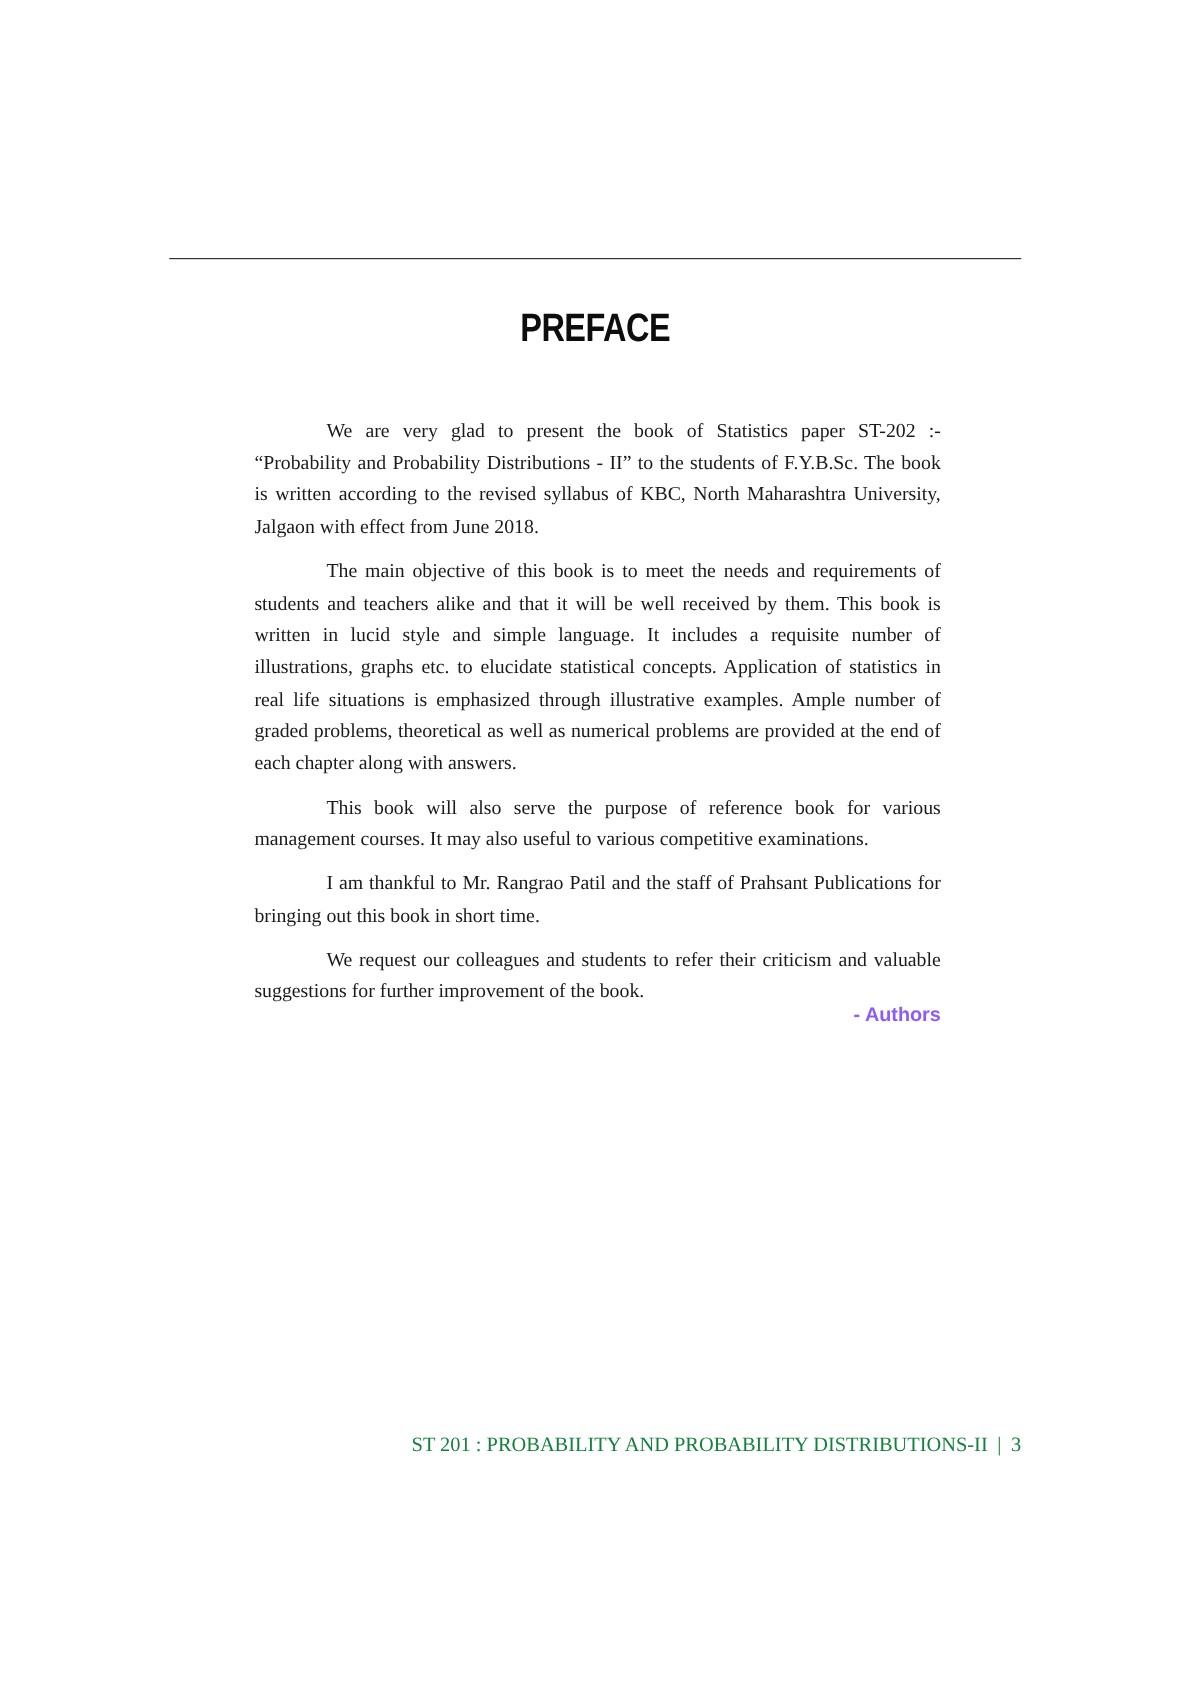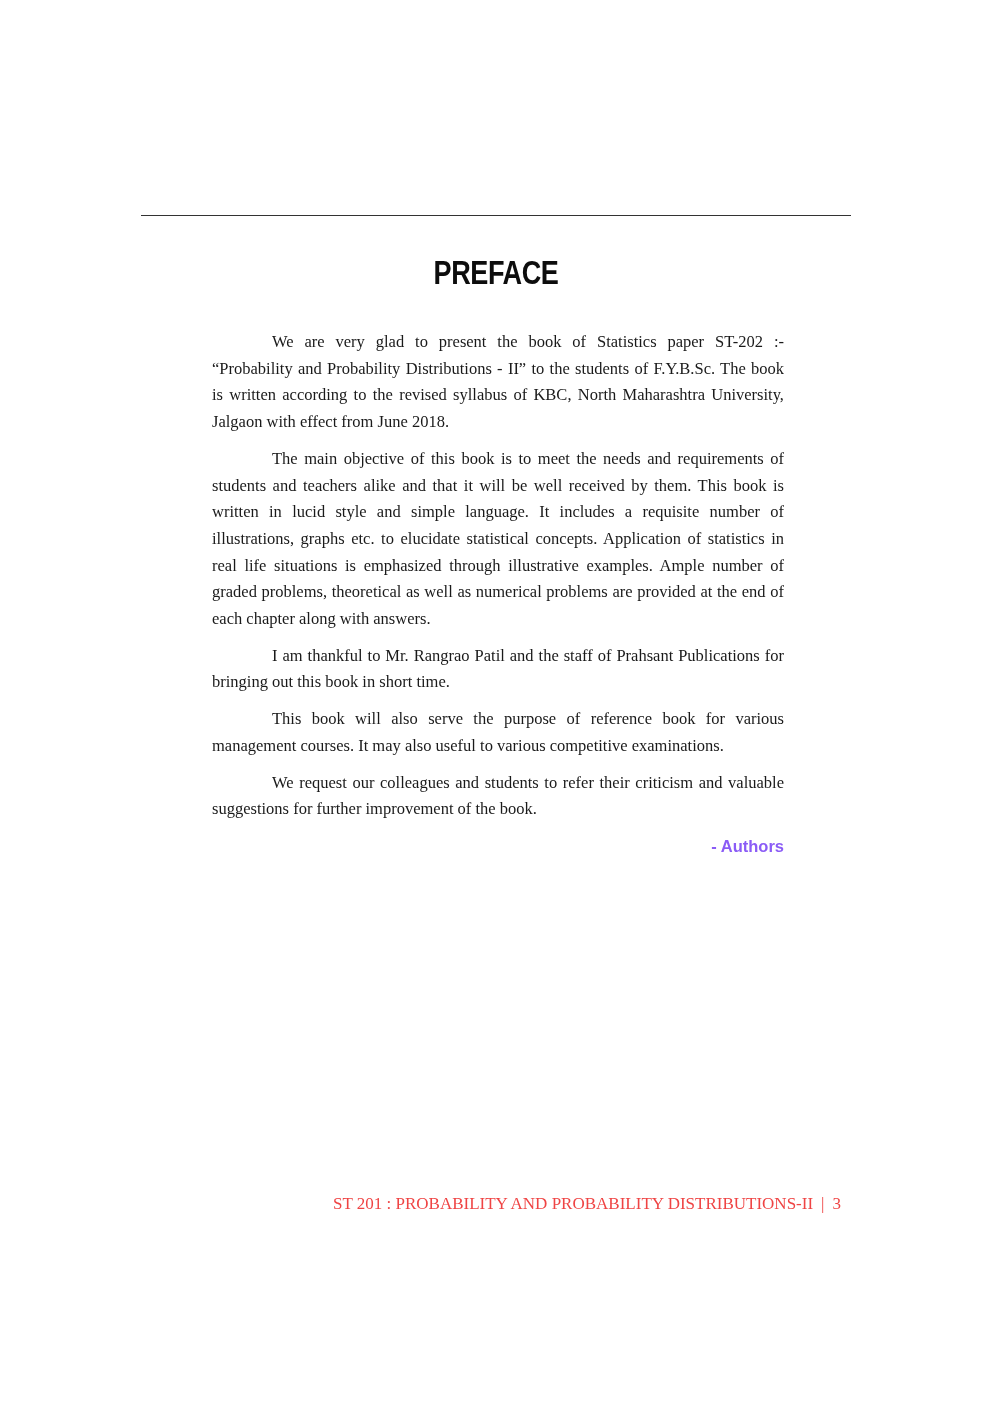--- a/index.html
+++ b/index.html
@@ -34,21 +34,21 @@
       font-size: 33px;
       line-height: 40px;
       letter-spacing: -0.5px;
       color: #0d0d0d;
       transform: scaleX(0.82);
       transform-origin: center;
     }
     .body-text {
       position: absolute;
       left: 212px;
-      top: 329px;
+      top: 346px;
       width: 572px;
     }
     .para {
       margin: 0 0 10px 0;
       font-size: 16.5px;
       line-height: 26.7px;
       text-align: justify;
       text-indent: 60px;
       color: #1a1a1a;
     }
@@ -59,43 +59,43 @@
       top: 833px;
       text-align: right;
       font-family: "Liberation Sans", "DejaVu Sans", sans-serif;
       font-weight: bold;
       font-size: 16.5px;
       line-height: 26px;
       color: #8b5cf6;
     }
     .footer {
       position: absolute;
-      right: 151px;
+      right: 141px;
       top: 1193px;
       font-size: 17px;
       line-height: 22px;
-      color: #ef4444;
+      color: #15803d;
       white-space: nowrap;
     }
     .footer .sep {
       margin: 0 8px;
     }
   </style>
 </head>
 <body>
 
 <div class="top-rule"></div>
 
 <div class="title">PREFACE</div>
 
 <div class="body-text">
   <p class="para">We are very glad to present the book of Statistics paper ST-202 :- “Probability and Probability Distributions - II” to the students of F.Y.B.Sc. The book is written according to the revised syllabus of KBC, North Maharashtra University, Jalgaon with effect from June 2018.</p>
   <p class="para">The main objective of this book is to meet the needs and requirements of students and teachers alike and that it will be well received by them. This book is written in lucid style and simple language. It  includes a requisite number of illustrations, graphs etc. to elucidate statistical concepts. Application of statistics in real life situations is emphasized through illustrative examples. Ample number of graded problems, theoretical as well as numerical problems are provided at the end of each chapter along with answers.</p>
+  <p class="para">This book will also serve the purpose of reference book for various management courses. It may also useful to various competitive examinations.</p>
   <p class="para">I am thankful to Mr. Rangrao Patil and the staff of Prahsant Publications for bringing out this book in short time.</p>
-  <p class="para">This book will also serve the purpose of reference book for various management courses. It may also useful to various competitive examinations.</p>
   <p class="para">We request our colleagues and students to refer their criticism and valuable suggestions for further improvement of the book.</p>
 </div>
 
 <div class="signature">- Authors</div>
 
 <div class="footer">
   <span>ST 201 : PROBABILITY AND PROBABILITY DISTRIBUTIONS-II</span><span class="sep">|</span><span>3</span>
 </div>
 
 </body></html>

